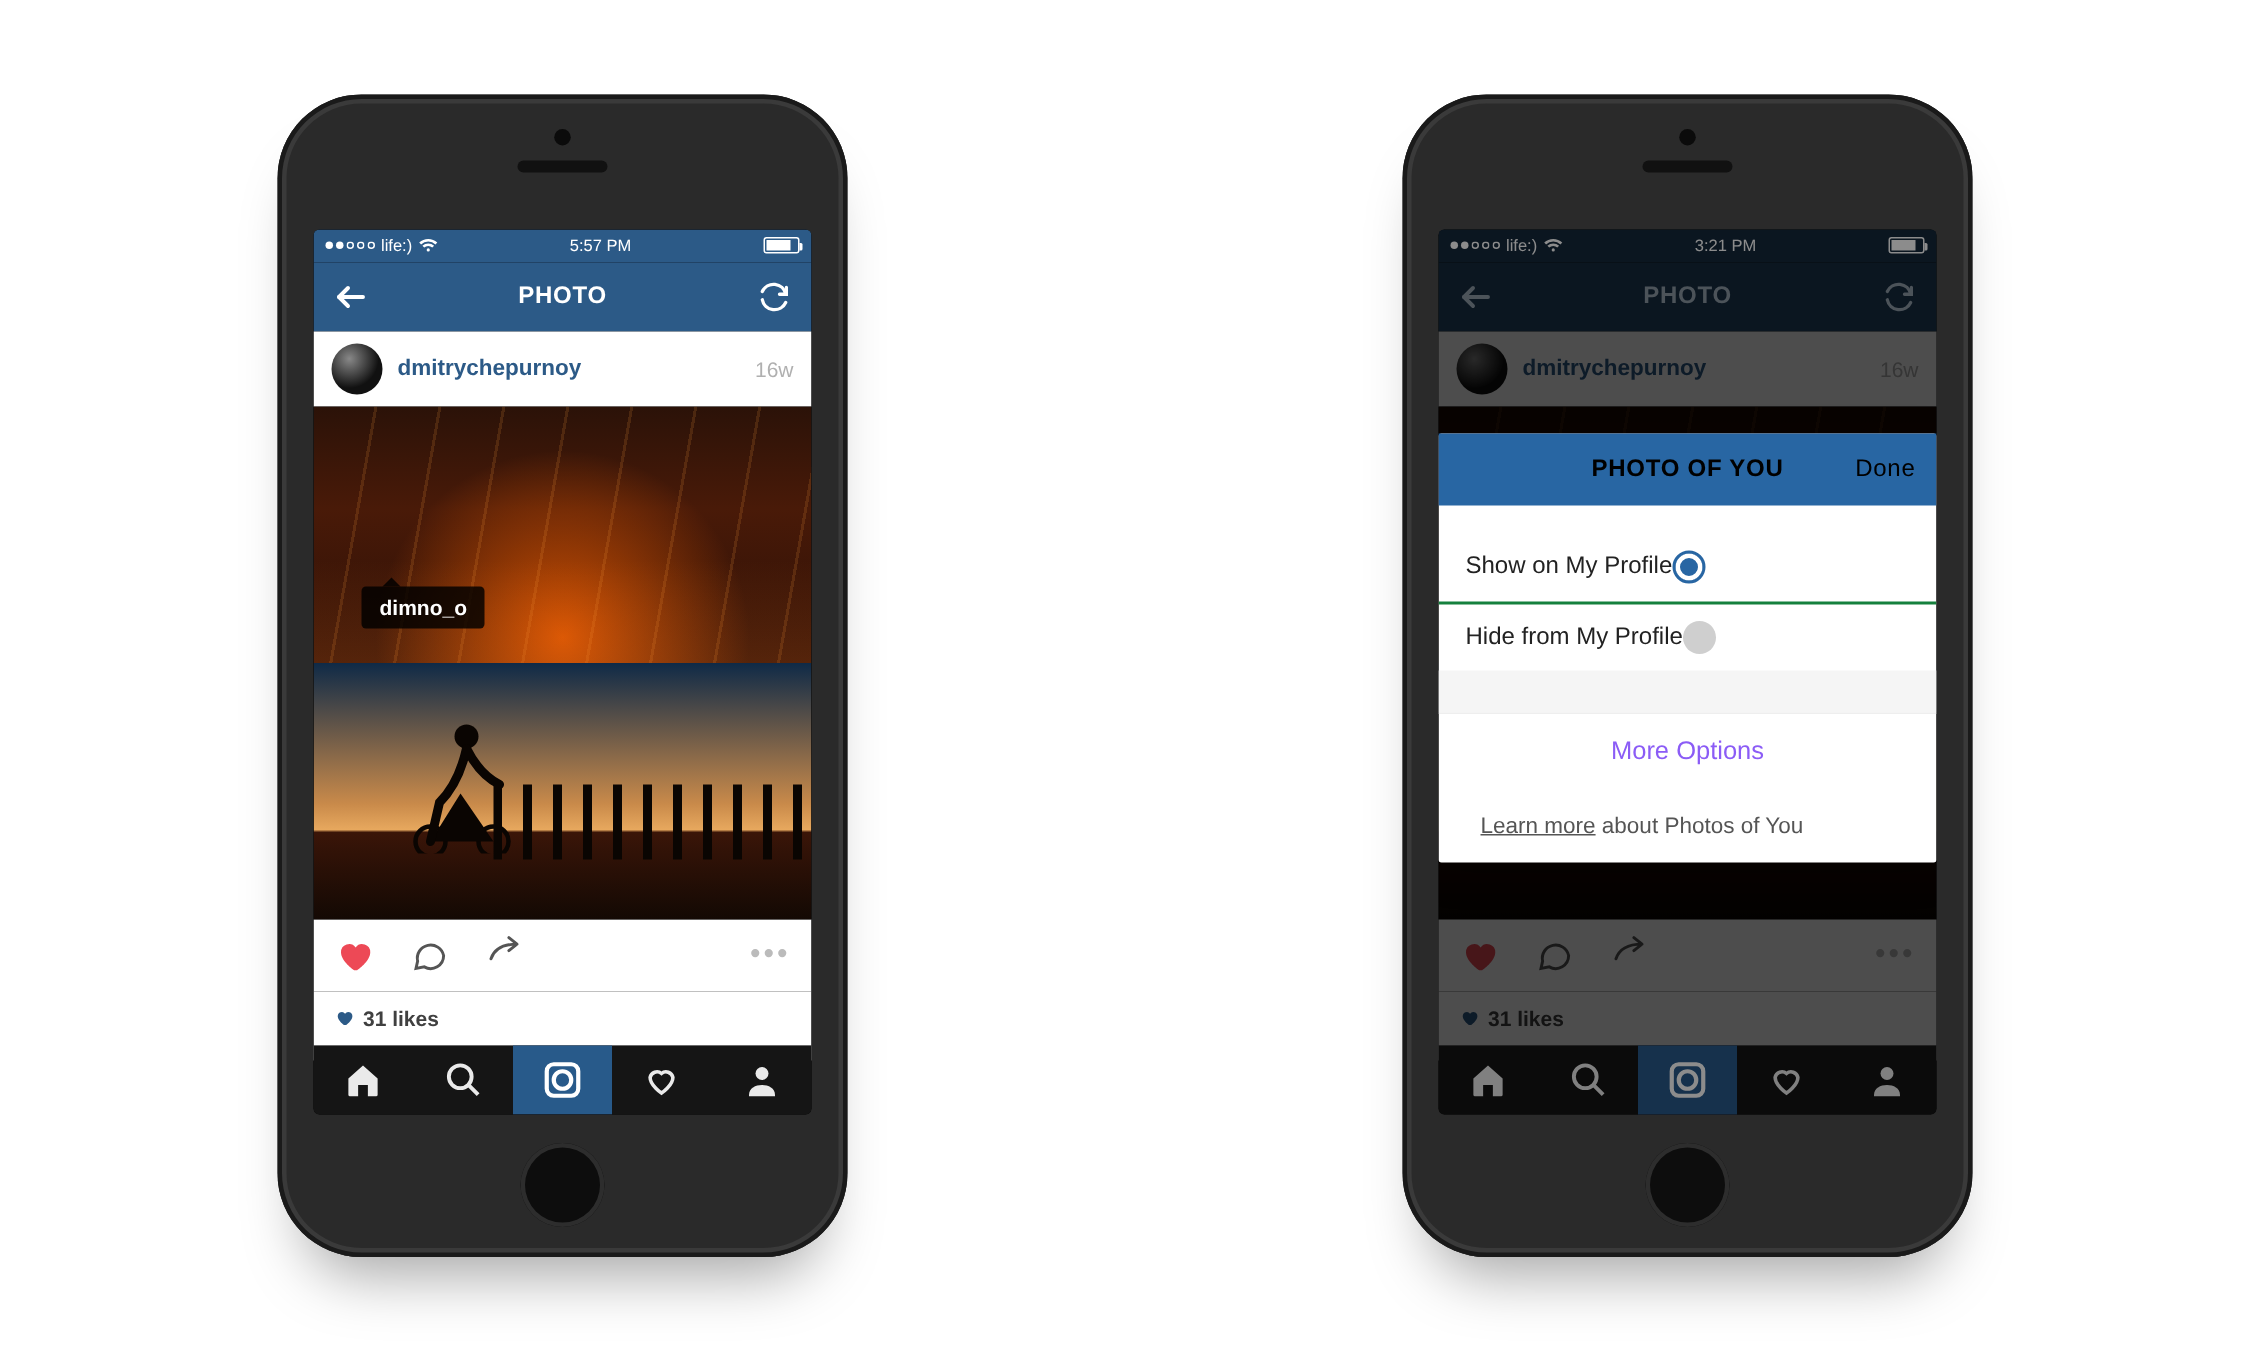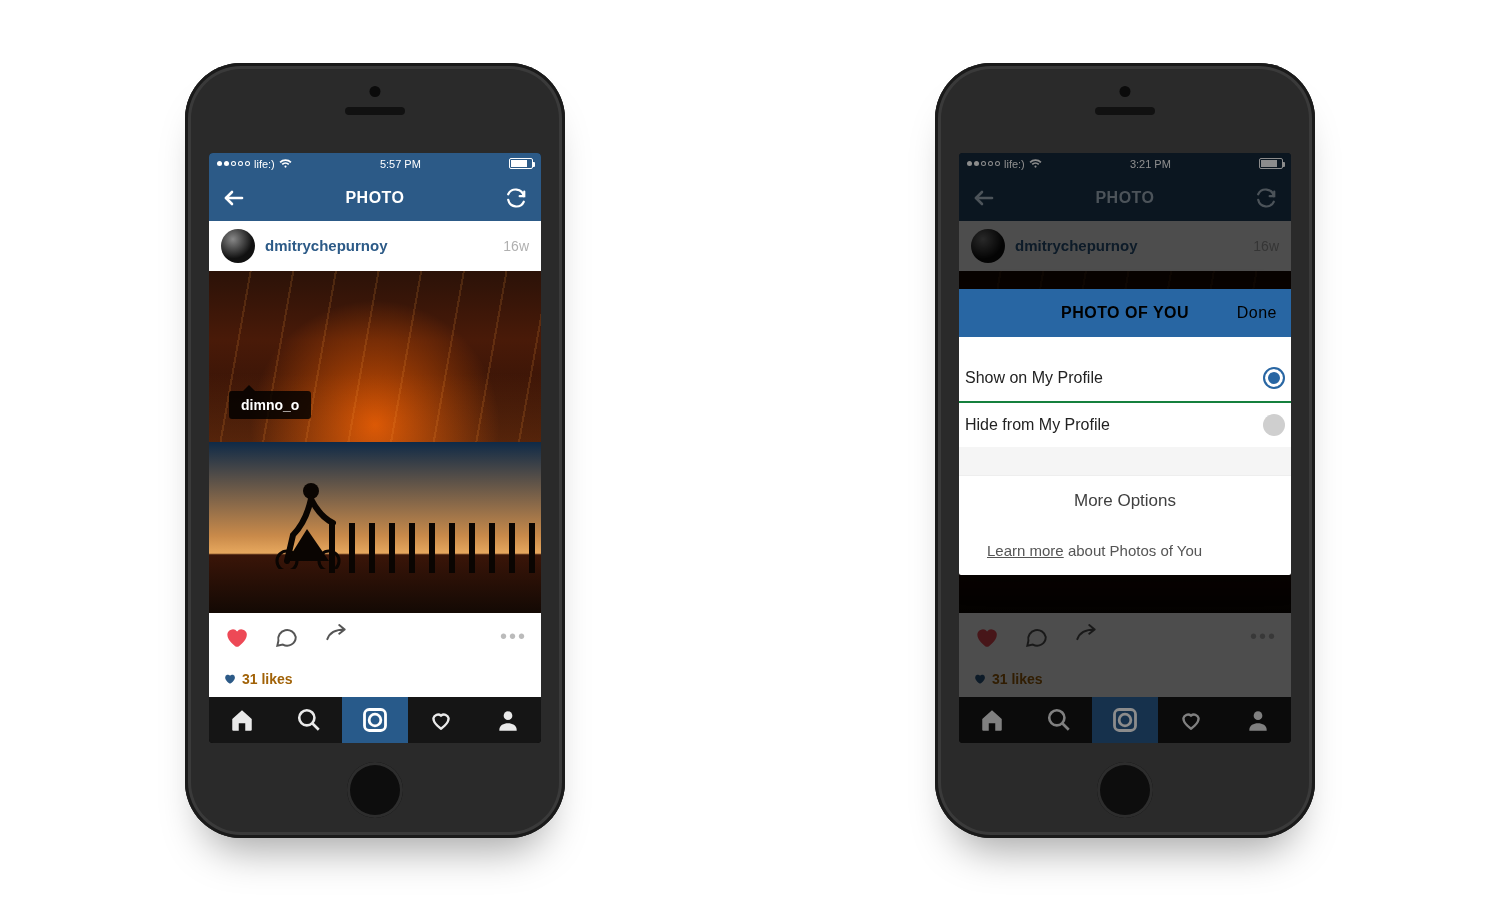--- a/index.html
+++ b/index.html
@@ -101,35 +101,35 @@
         repeating-linear-gradient(100deg,transparent 0 40px,rgba(255,160,60,.15) 40px 42px);
   }
   .photo .bot{height:50%;background:
       linear-gradient(#0f2a47 0%,#c98a4a 55%,#e7a85e 65%,#3a1508 66%,#130904 100%);
       position:relative;}
   .rider{position:absolute;left:58px;bottom:44px;width:80px;height:100px;}
   .rider svg{display:block;}
   .fence{position:absolute;right:0;bottom:40px;left:120px;height:50px;
       background:repeating-linear-gradient(90deg,#0a0502 0 6px,transparent 6px 20px);}
   .tag{
-    position:absolute; left:20px; top:120px;
+    position:absolute; left:32px; top:120px;
     background:rgba(0,0,0,.82); color:#fff;
     padding:6px 12px; border-radius:3px; font-size:14px; font-weight:600;
   }
   .tag::before{content:"";position:absolute;top:-6px;left:14px;border:6px solid transparent;border-bottom-color:rgba(0,0,0,.82);border-top:none;}
 
   
   .actions{height:48px;background:#fff;display:flex;align-items:center;padding:0 14px;gap:24px;}
   .phone2 .actions{filter:brightness(.55);}
   .act{color:#333;}
   .act svg{display:block;}
   .act.heart svg{fill:#e1306c;}
   .actions .more{margin-left:auto;color:#bbb;font-size:20px;letter-spacing:2px;}
 
-  .likes-row{height:36px;background:#fff;padding:0 14px;display:flex;align-items:center;gap:6px;color:#a16207;font-weight:700;font-size:14px;}
+  .likes-row{height:36px;background:#fff;padding:0 14px;display:flex;align-items:center;gap:6px;color:#404040;font-weight:700;font-size:14px;}
   .phone2 .likes-row{filter:brightness(.55);}
   .likes-row svg{display:block;}
 
   .caption-cut{height:10px;background:#fff;}
   .phone2 .caption-cut{filter:brightness(.55);}
 
   
   .tabbar{
     position:absolute;left:0;right:0;bottom:0;height:46px;
     background:#151515;display:flex;
@@ -147,29 +147,29 @@
     border-radius:2px;
   }
   .sheet-head{
     height:48px;background:#2866a3;color:#000000;
     display:flex;align-items:center;justify-content:center;position:relative;
     font-weight:700;letter-spacing:.5px;
   }
   .sheet-head .done{position:absolute;right:14px;font-weight:400;font-size:16px;}
   .sheet-body{padding:18px 0 0 0;}
   .opt{
-    height:46px;display:flex;align-items:center;justify-content:space-between;
-    padding:0 6px;font-size:16px;color:#222;
+    height:46px;display:flex;align-items:center;justify-content:flex-start;
+    padding:0 18px;font-size:16px;color:#222;
   }
   .opt + .opt{border-top:2px solid #15803d;}
   .radio{width:22px;height:22px;border-radius:50%;position:relative;}
   .radio.on{box-shadow:inset 0 0 0 3px #fff,inset 0 0 0 22px #2866a3;border:2px solid #2866a3;}
   .radio.off{background:#cfcfcf;}
   .sheet .gap{height:28px;background:#f5f5f5;}
-  .moreopt{height:52px;display:flex;align-items:center;justify-content:center;font-size:17px;color:#404040;border-top:1px solid #eee;}
+  .moreopt{height:52px;display:flex;align-items:center;justify-content:center;font-size:17px;color:#8b5cf6;border-top:1px solid #eee;}
   .learn{height:48px;display:flex;align-items:center;justify-content:flex-start;font-size:15px;color:#555;margin-left:28px;}
   .learn a{color:#555;}
 </style>
 </head>
 <body>
 
 <div class="stage">
 
   <div class="phone phone1">
     <div class="notch-cam"></div>

